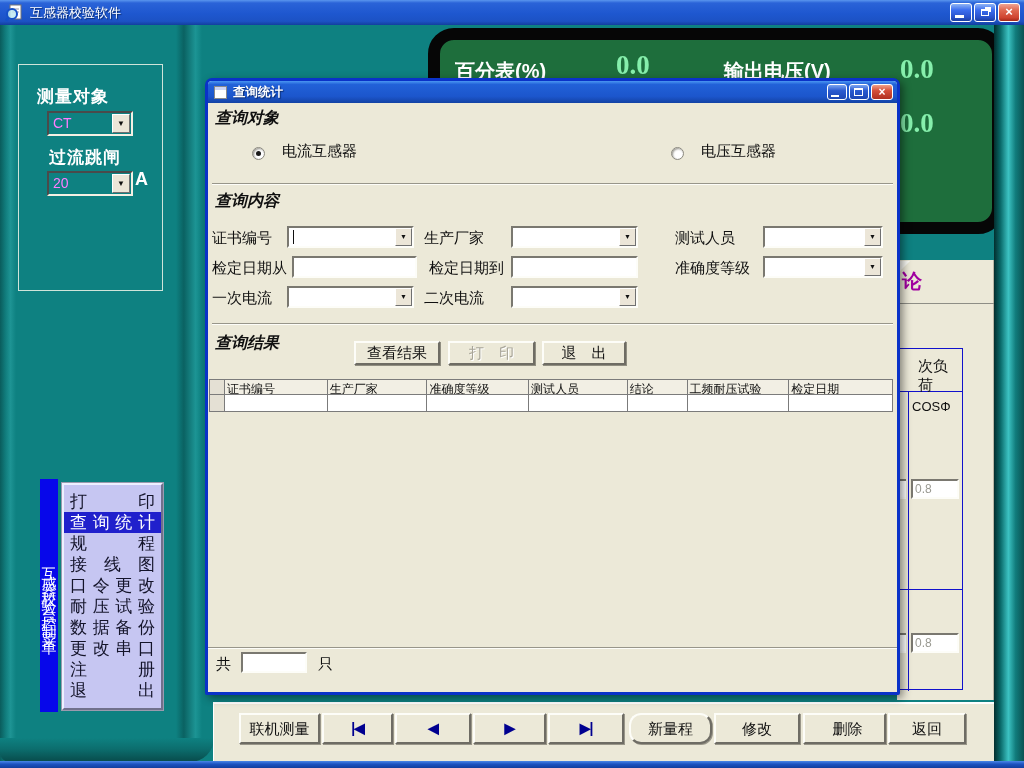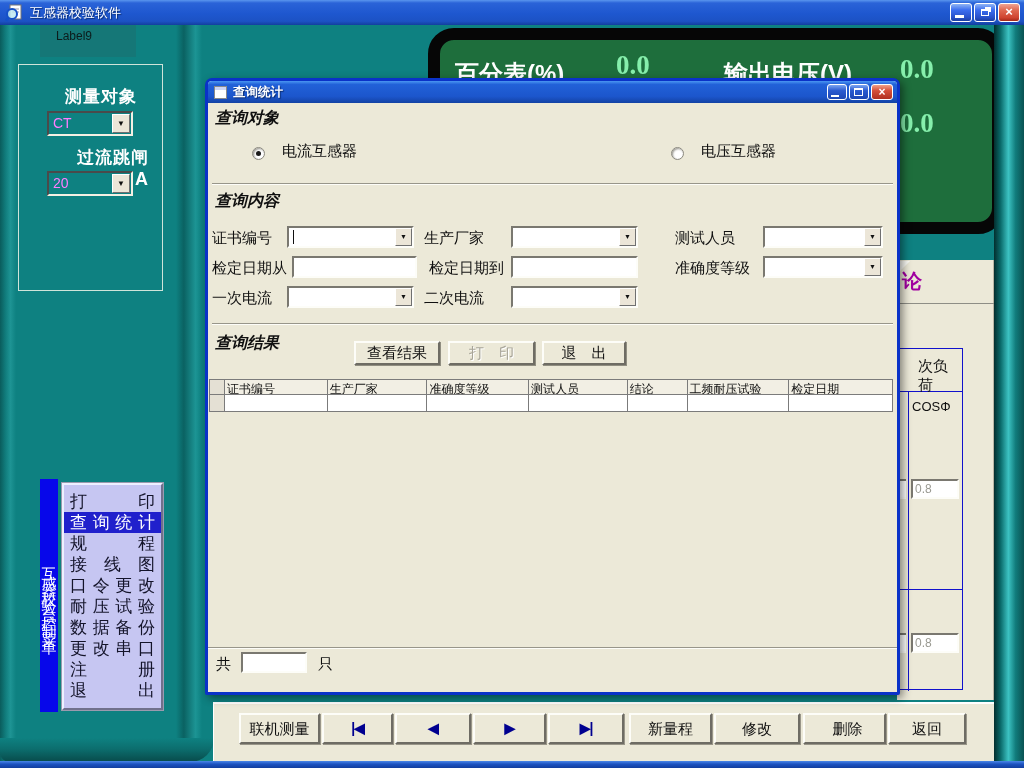--- a/index.html
+++ b/index.html
@@ -32,32 +32,32 @@
   .groove { left:176px; top:25px; width:26px; height:736px; z-index:1;
     background:linear-gradient(90deg,#0e8181 0%,#0a6262 30%,#1c9494 75%,#0e8181 100%); }
   .bottom-band { left:0; top:738px; width:214px; height:24px; z-index:2;
     background:linear-gradient(180deg,#0e8181 0%,#0c6e6e 45%,#084a4a 100%); border-radius:0 0 26px 10px; }
 
   .label9-patch { left:40px; top:24px; width:96px; height:33px; background:#157777; z-index:2; }
   .label9-text { left:16px; top:5px; font-size:12px; color:#0c1c1c; position:absolute; }
 
   
   .left-panel { left:18px; top:64px; width:145px; height:227px; border:1px solid #cfe4da; z-index:3; }
-  .panel-label { position:absolute; color:#fff; font-weight:bold; font-size:17px; letter-spacing:1px;margin-left:28px; }
+  .panel-label { position:absolute; color:#fff; font-weight:bold; font-size:17px; letter-spacing:1px; }
   .teal-combo { position:absolute; width:86px; height:25px; background:#0e8181;
     border:2px solid; border-color:#4a4a4a #f4f0e4 #f4f0e4 #4a4a4a; }
   .teal-combo .val { position:absolute; left:4px; top:2px; color:#ff7dff; font-size:14px; }
   .combo-arrow-btn { position:absolute; right:1px; top:1px; bottom:1px; width:18px; background:#ece6d8;
     border:1px solid; border-color:#fff #707070 #707070 #fff; text-align:center; font-size:8px; line-height:17px; color:#111; }
   .unit-a { position:absolute; color:#fff; font-weight:bold; font-size:18px; }
 
   
   .display { left:428px; top:28px; width:576px; height:206px; background:#1e6e3c;
     border:12px solid #060606; border-radius:26px; z-index:2; }
-  .disp-label { position:absolute; color:#fff; font-weight:bold; font-size:24px; }
+  .disp-label { position:absolute; color:#fff; font-weight:bold; font-size:20px; }
   .disp-val { position:absolute; color:#86efac; font-weight:bold; font-size:27px;
     font-family:"Liberation Serif", serif; }
 
   
   .backdrop { left:897px; top:260px; width:97px; height:440px; background:#ece9d8; z-index:3;
     border-right:1px solid #b8b4a4; }
   .notch { position:absolute; left:0; top:1px; width:13px; height:13px; background:#fbfbf5;
     clip-path:polygon(0 0,100% 0,0 100%); }
   .bk-title { position:absolute; left:5px; top:8px; color:#a000a0; font-weight:bold; font-size:20px; }
   .bk-hline { position:absolute; left:0; top:43px; width:97px; height:1px; background:#8e8e86; }
@@ -146,23 +146,20 @@
 </head>
 <body>
 
 <div id="screen">
 
   <div class="abs left-frame"></div>
   <div class="abs groove"></div>
   <div class="abs right-frame"></div>
   <div class="abs bottom-band"></div>
 
-  <div class="abs label9-patch">
-    <div class="label9-text">Label9</div>
-  </div>
 
   <div class="abs display">
     <div class="disp-label" style="left:15px; top:18px;">百分表(%)</div>
     <div class="disp-val" style="left:176px; top:10px;">0.0</div>
     <div class="disp-label" style="left:284px; top:18px;">输出电压(V)</div>
     <div class="disp-val" style="left:460px; top:14px;">0.0</div>
     <div class="disp-val" style="left:460px; top:68px;">0.0</div>
   </div>
 
   <div class="abs backdrop">
@@ -209,21 +206,21 @@
     <div class="menu-item">注册</div>
     <div class="menu-item">退出</div>
   </div>
 
   <div class="abs toolbar">
     <div class="tb-btn" style="left:25px; width:81px;">联机测量</div>
     <div class="tb-btn nav" style="left:108px; width:71px;">|◀</div>
     <div class="tb-btn nav" style="left:181px; width:76px;">◀</div>
     <div class="tb-btn nav" style="left:259px; width:73px;">▶</div>
     <div class="tb-btn nav" style="left:334px; width:76px;">▶|</div>
-    <div class="tb-btn" style="left:415px; width:83px;">新量程</div>
+    <div class="tb-btn" style="left:415px; width:83px;border-radius:12px;">新量程</div>
     <div class="tb-btn" style="left:500px; width:86px;">修改</div>
     <div class="tb-btn" style="left:589px; width:83px;padding-left:6px;">删除</div>
     <div class="tb-btn" style="left:674px; width:78px;">返回</div>
   </div>
 
   <div class="abs dialog">
     <div class="dlg-titlebar">
       <div class="dlg-icon"></div>
       <div class="dlg-title">查询统计</div>
       <div class="dlg-btns">

